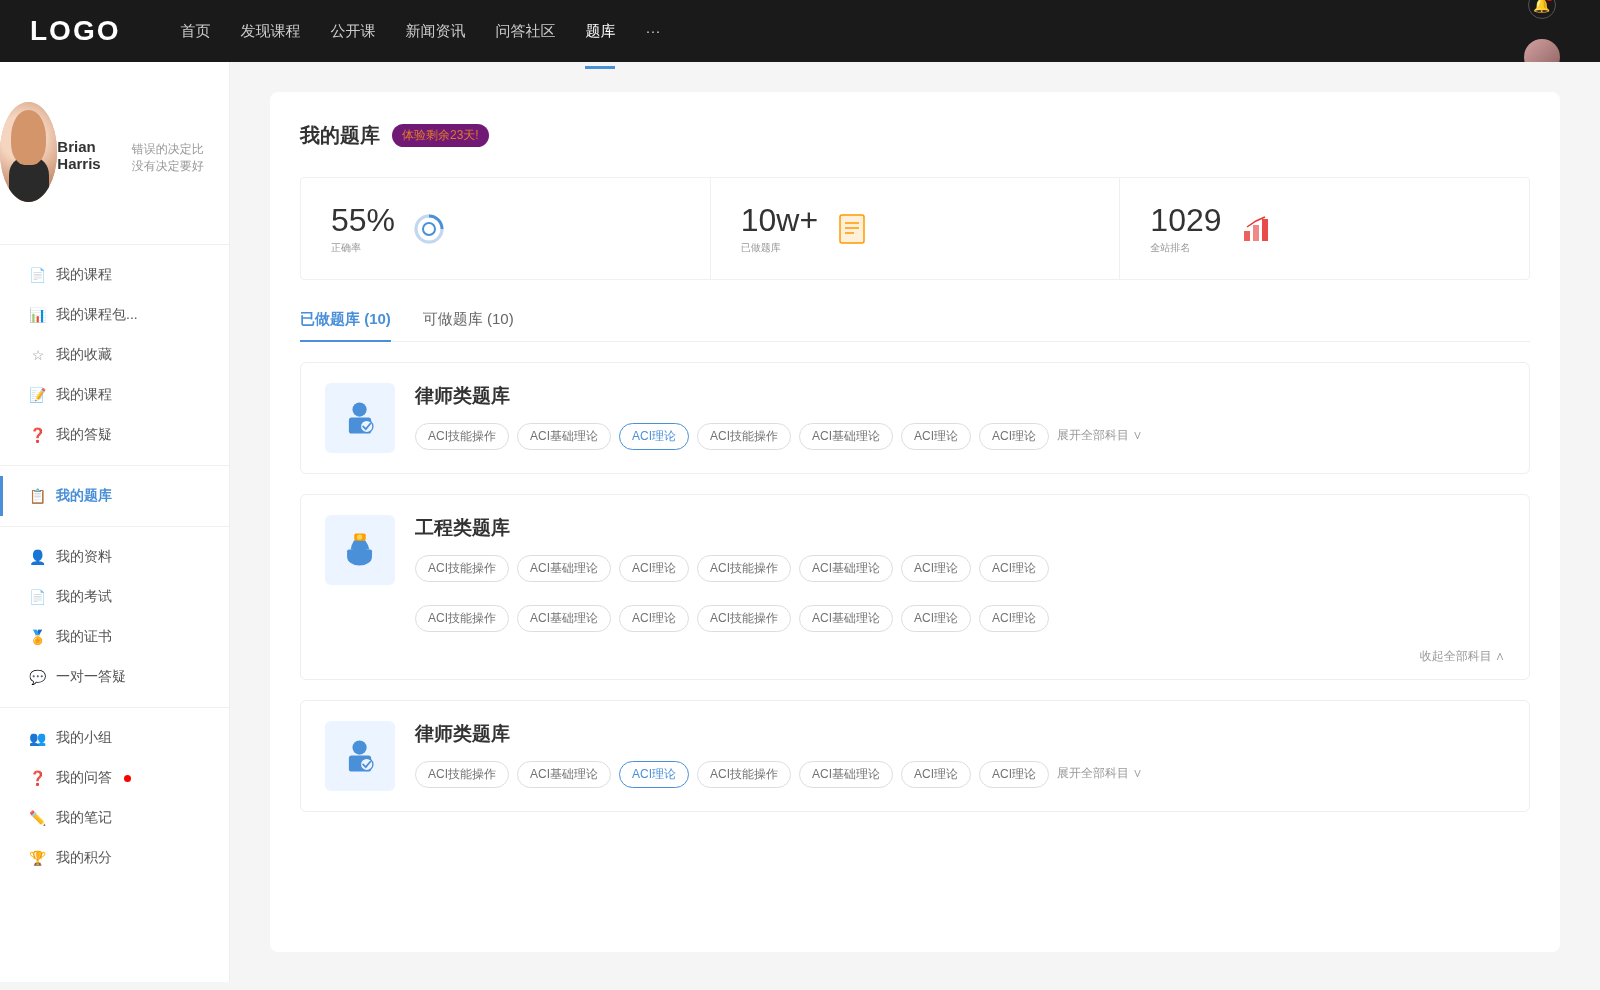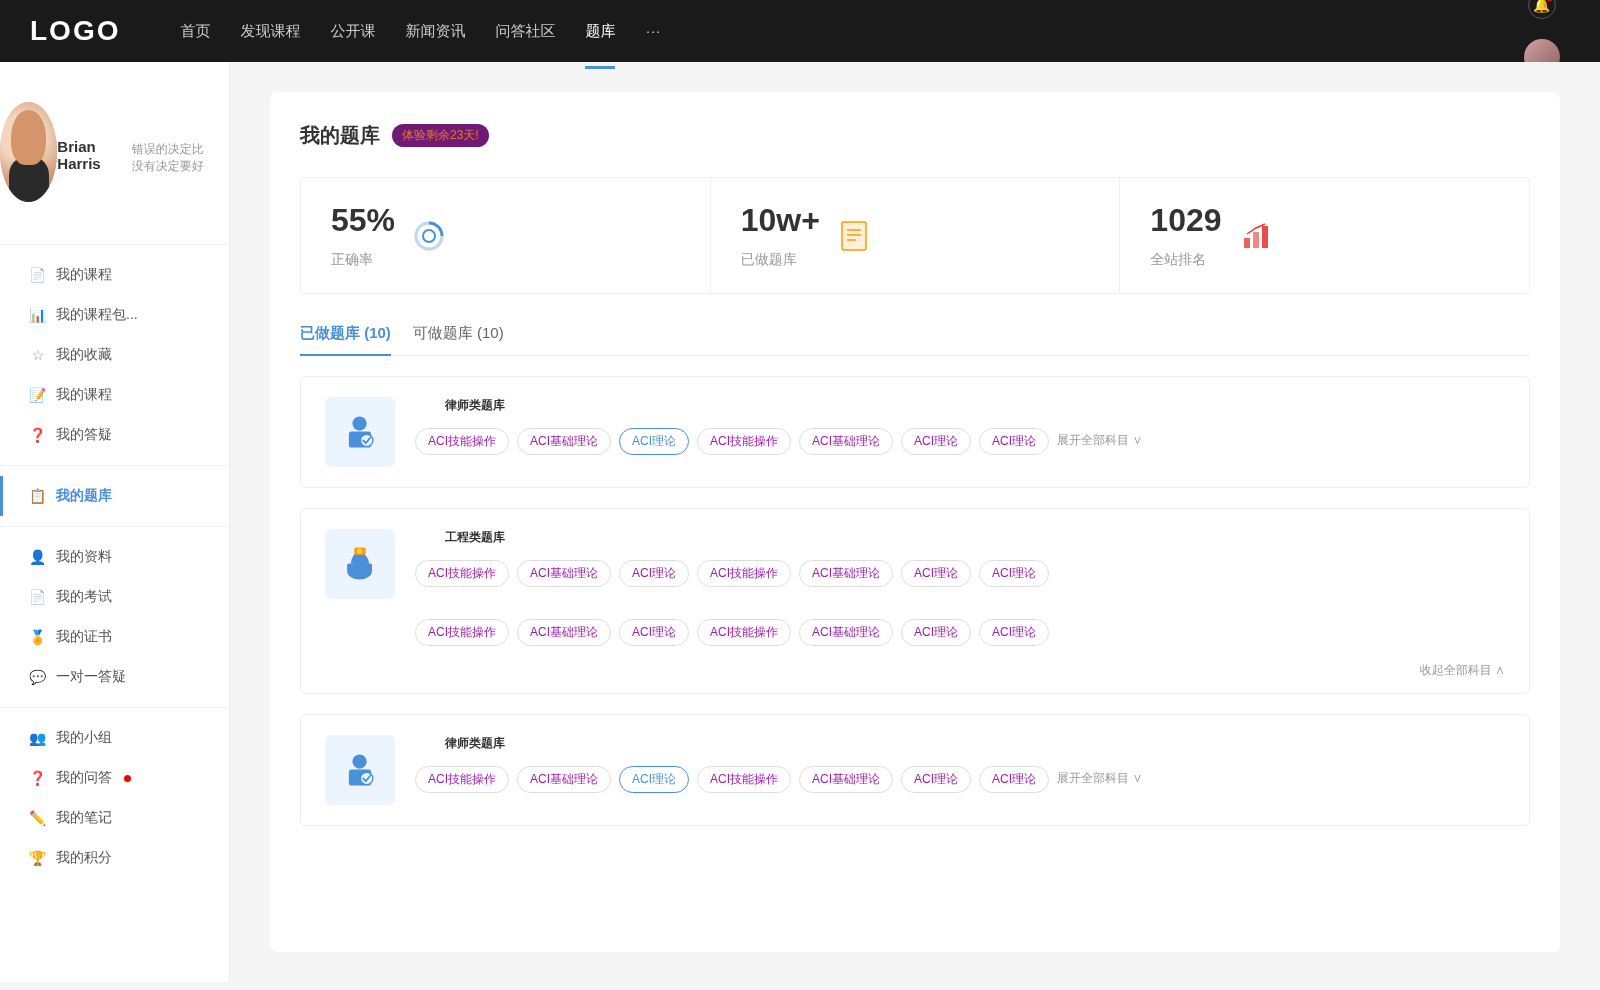--- a/index.html
+++ b/index.html
@@ -237,31 +237,31 @@
     }
     .stat-item {
       flex: 1;
       padding: 24px 30px;
       border-right: 1px solid #f0f0f0;
       display: flex;
       align-items: center;
       gap: 16px;
     }
     .stat-item:last-child { border-right: none; }
-    .stat-value { font-size: 32px; font-weight: 700; color: #333; }
-    .stat-label { font-size: 14px; color: #999; margin-top: 12px; }
+    .stat-value { font-size: 32px; font-weight: 400; color: #333; }
+    .stat-label { font-size: 10px; color: #999; margin-top: 2px; }
     .stat-icon {
       width: 36px; height: 36px;
       display: flex; align-items: center; justify-content: center;
     }
 
     
     .tabs-row {
       display: flex;
-      gap: 22px;
+      gap: 32px;
       margin-bottom: 20px;
       border-bottom: 1px solid #eee;
     }
     .tab-item {
       font-size: 15px;
       color: #666;
       padding-bottom: 12px;
       cursor: pointer;
       position: relative;
     }
@@ -292,38 +292,37 @@
     }
     .qbank-icon-wrap {
       width: 70px; height: 70px;
       background: #EBF4FF;
       border-radius: 6px;
       display: flex; align-items: center; justify-content: center;
       flex-shrink: 0;
     }
     .qbank-info { flex: 1; }
     .qbank-name {
-      font-size: 12px;
+      font-size: 19px;
       font-weight: 600;
       color: #333;
       margin-bottom: 14px;
-      margin-left: 30px;
     }
     .tags-row {
       display: flex;
       flex-wrap: wrap;
       gap: 8px;
       align-items: center;
     }
     .tag {
       padding: 4px 12px;
       border: 1px solid #ddd;
       border-radius: 20px;
       font-size: 12px;
-      color: #a21caf;
+      color: #737373;
       cursor: pointer;
     }
     .tag.active {
       border-color: #4A90D9;
       color: #4A90D9;
     }
     .expand-btn {
       font-size: 12px;
       color: #999;
       cursor: pointer;

